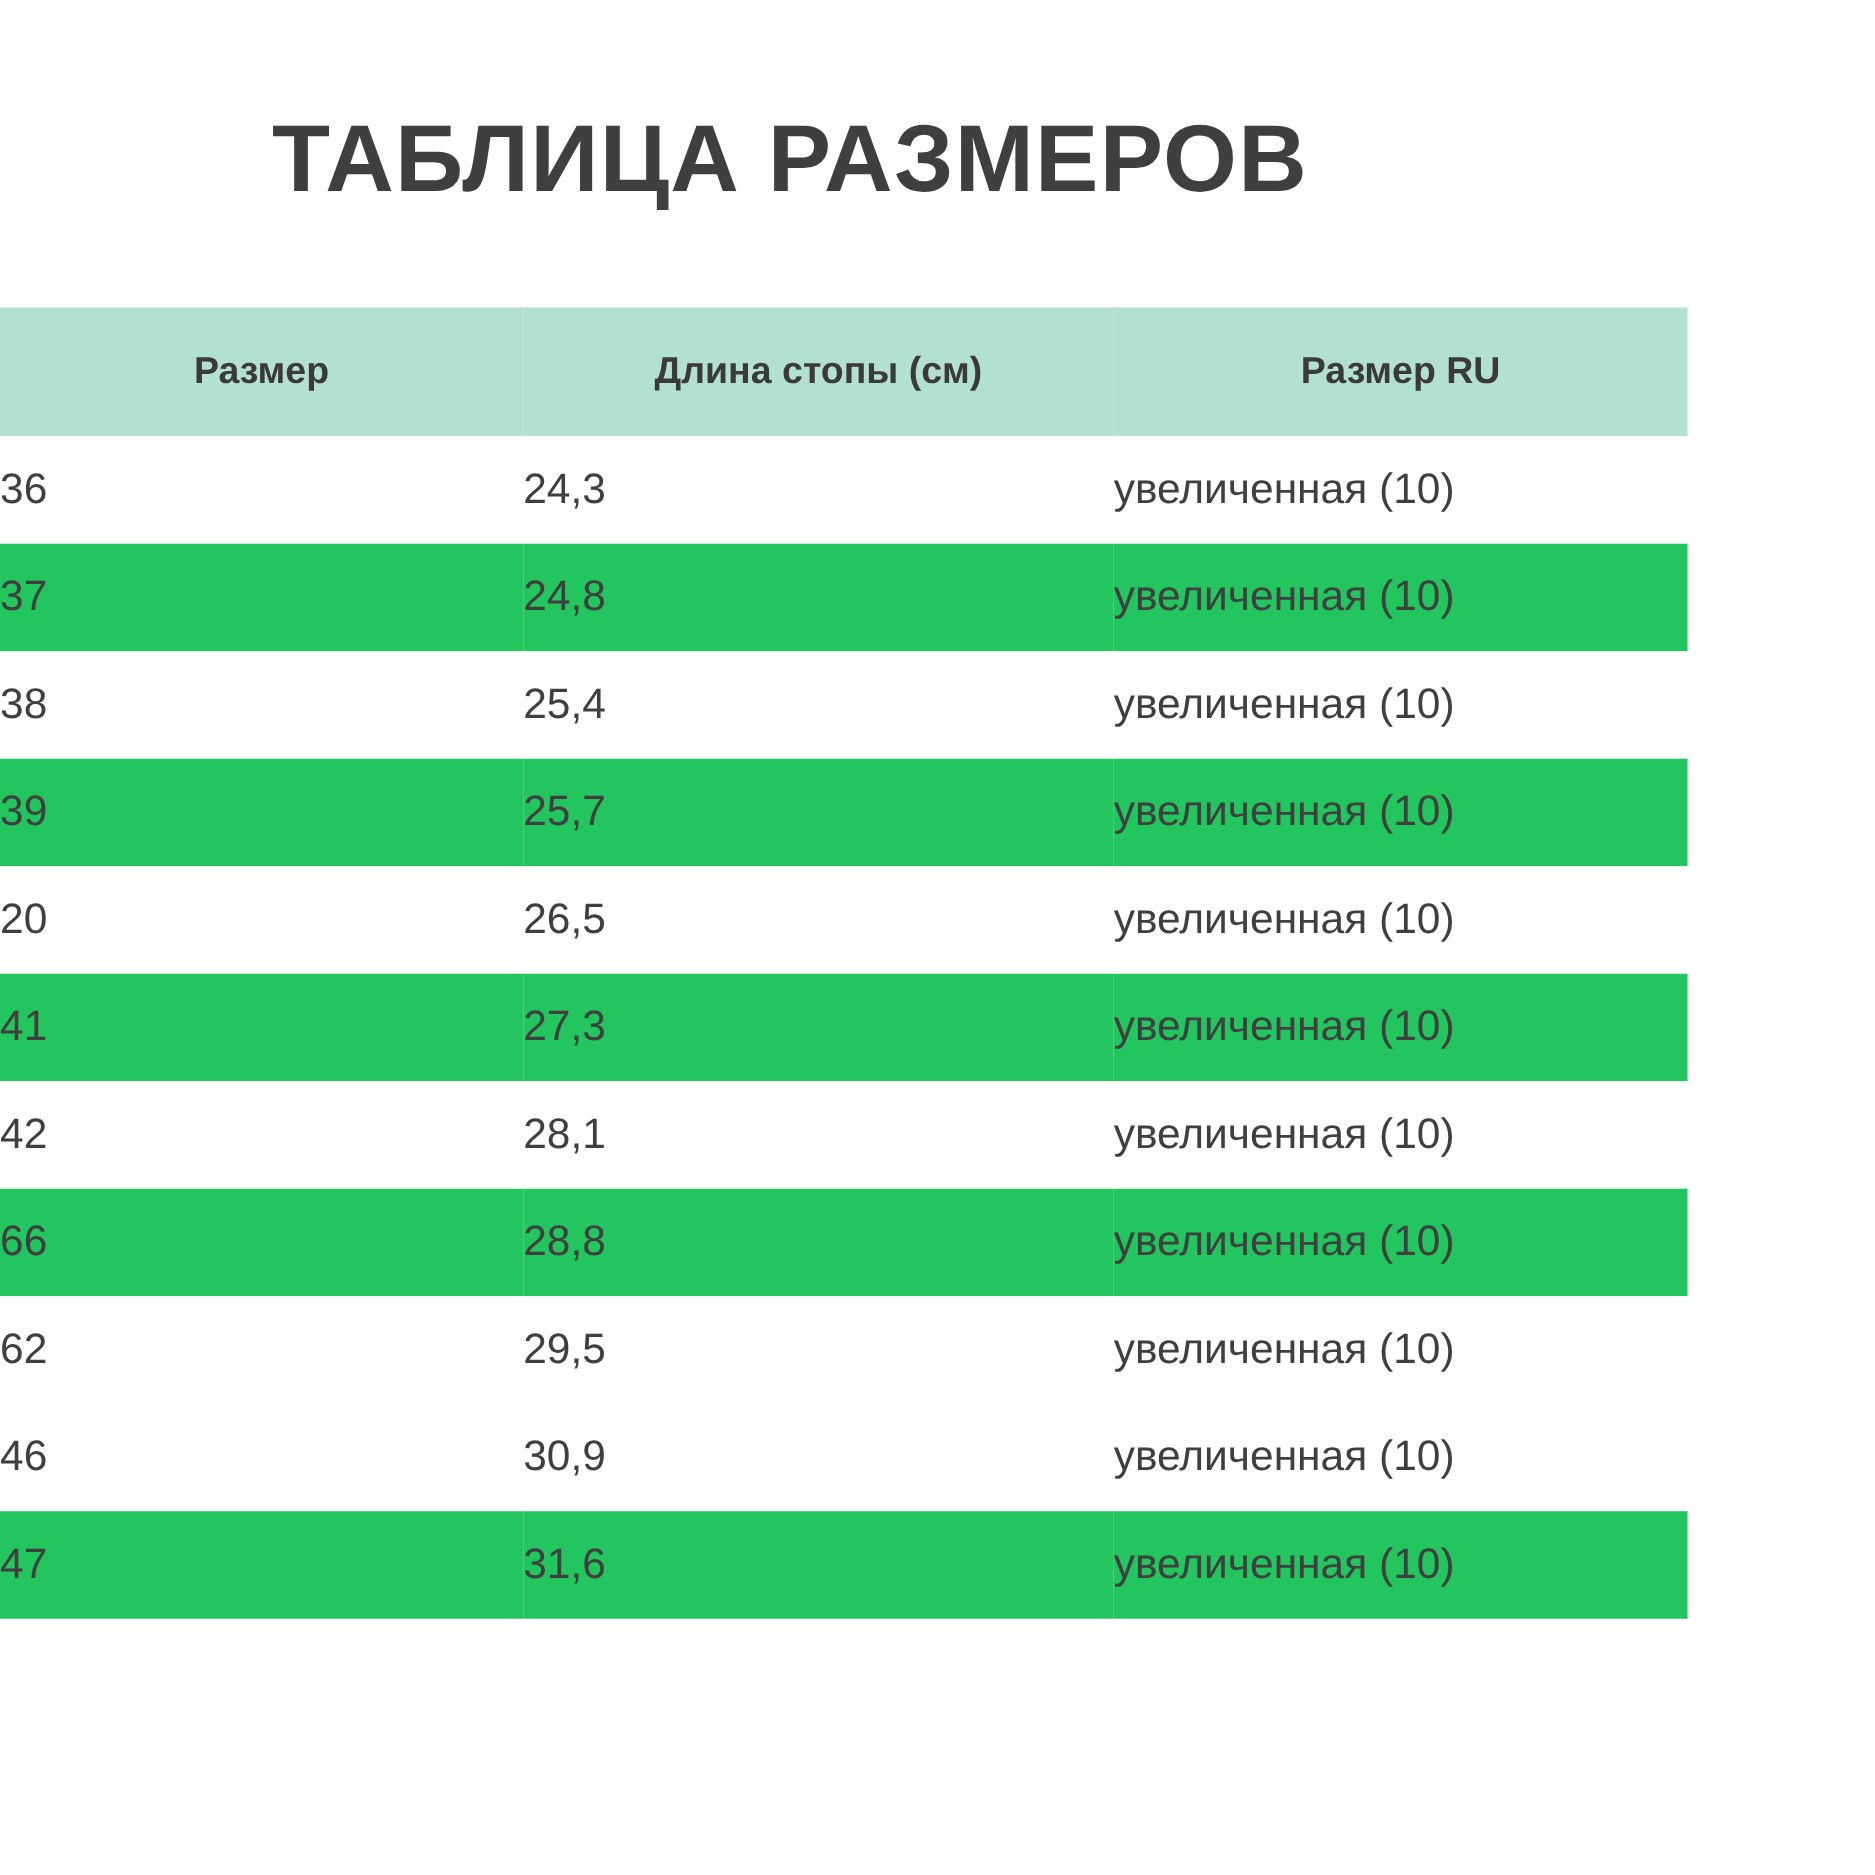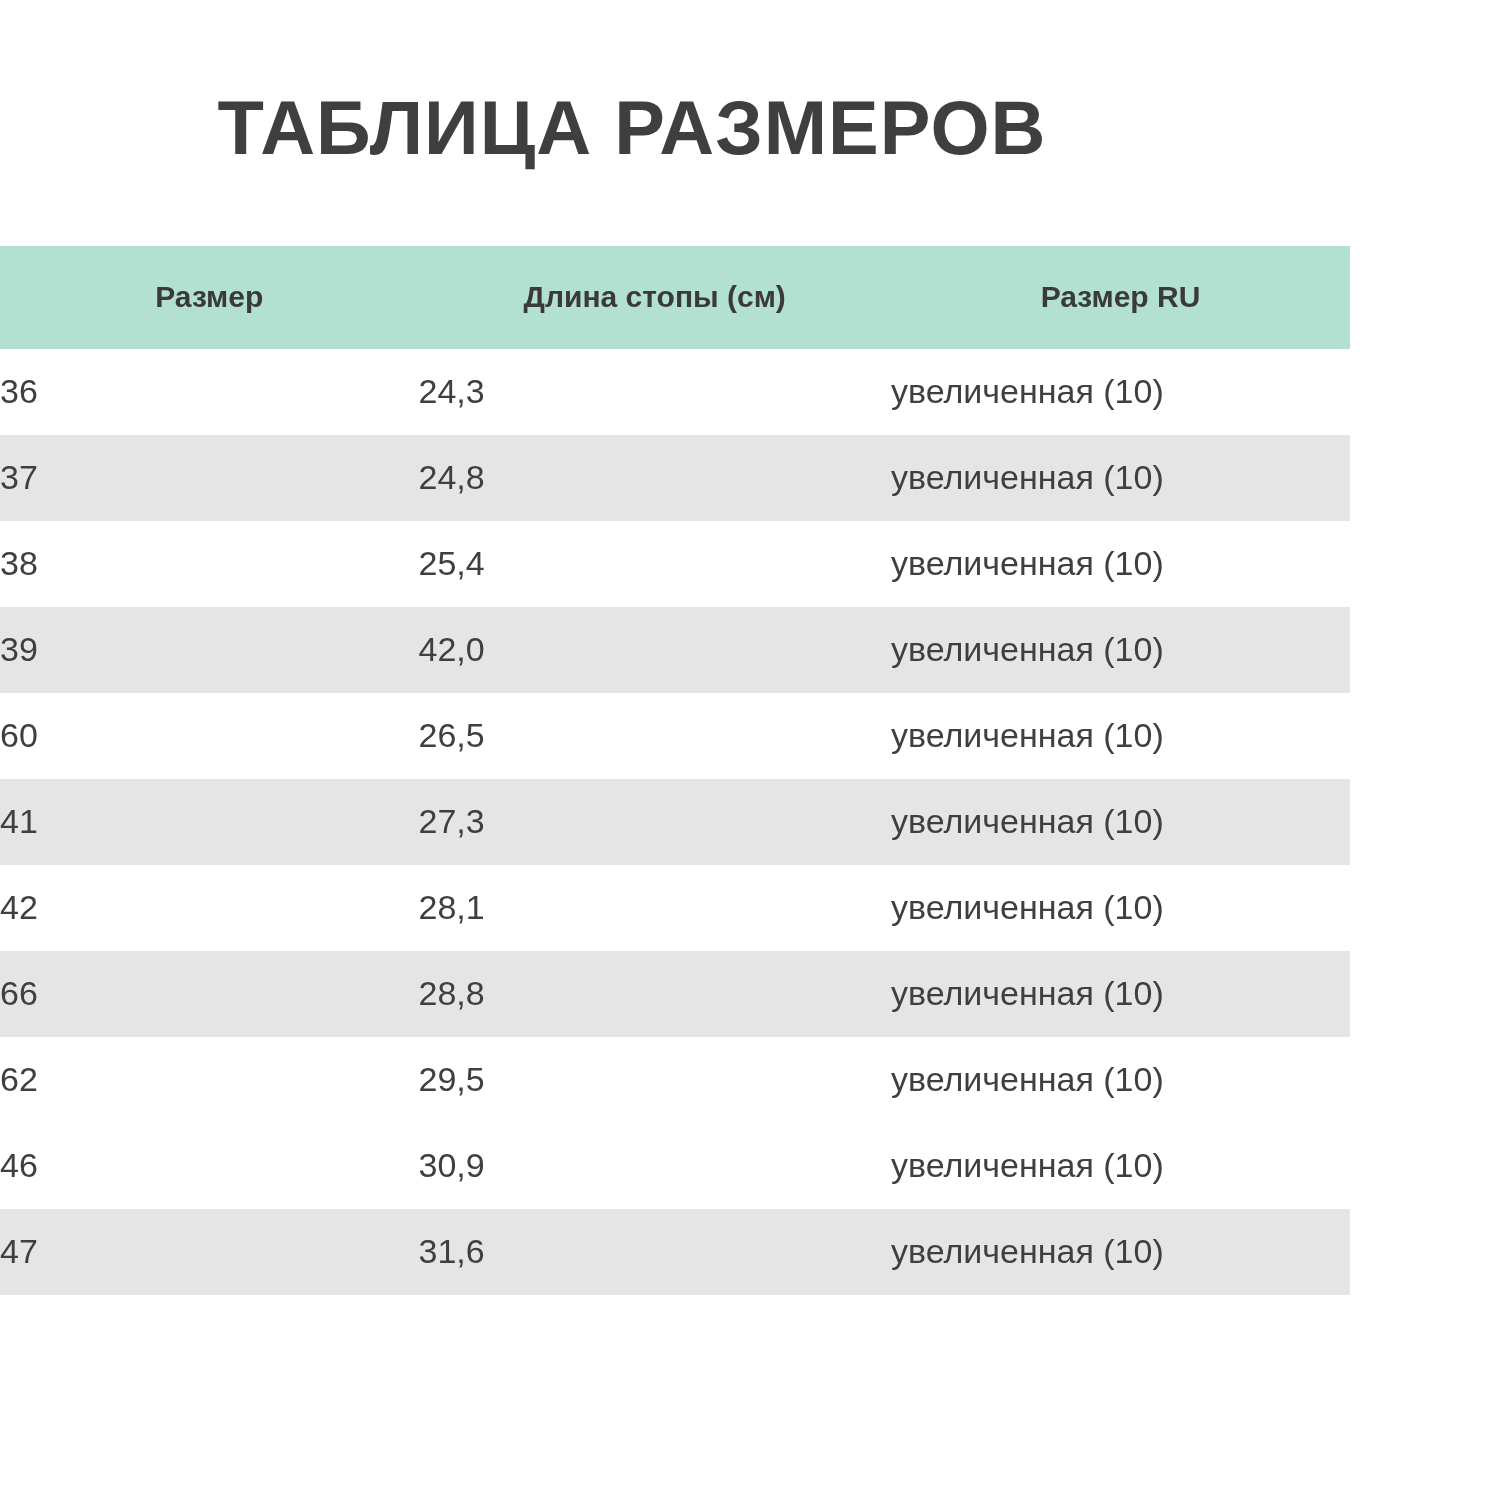--- a/index.html
+++ b/index.html
@@ -54,21 +54,21 @@
   tbody td {
     height: 86px;
     font-size: 34px;
     color: #3f3f3f;
     text-align: left;
     vertical-align: middle;
     padding: 0;
     font-weight: normal;
   }
   tbody tr.alt td {
-    background: #e5e5e5;
+    background: #22c55e;
   }
   tbody tr.plain td {
     background: #ffffff;
   }
   col.c1 { width: 31%; }
   col.c2 { width: 35%; }
   col.c3 { width: 34%; }
 </style>
 </head>
 <body>
@@ -101,25 +101,25 @@
             <td>24,8</td>
             <td>увеличенная (10)</td>
           </tr>
           <tr class="plain">
             <td>38</td>
             <td>25,4</td>
             <td>увеличенная (10)</td>
           </tr>
           <tr class="alt">
             <td>39</td>
-            <td>42,0</td>
+            <td>25,7</td>
             <td>увеличенная (10)</td>
           </tr>
           <tr class="plain">
-            <td>60</td>
+            <td>20</td>
             <td>26,5</td>
             <td>увеличенная (10)</td>
           </tr>
           <tr class="alt">
             <td>41</td>
             <td>27,3</td>
             <td>увеличенная (10)</td>
           </tr>
           <tr class="plain">
             <td>42</td>

